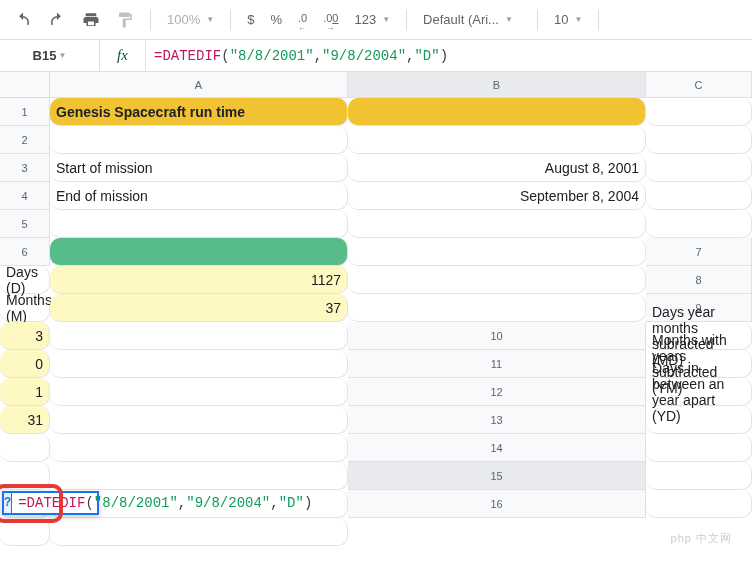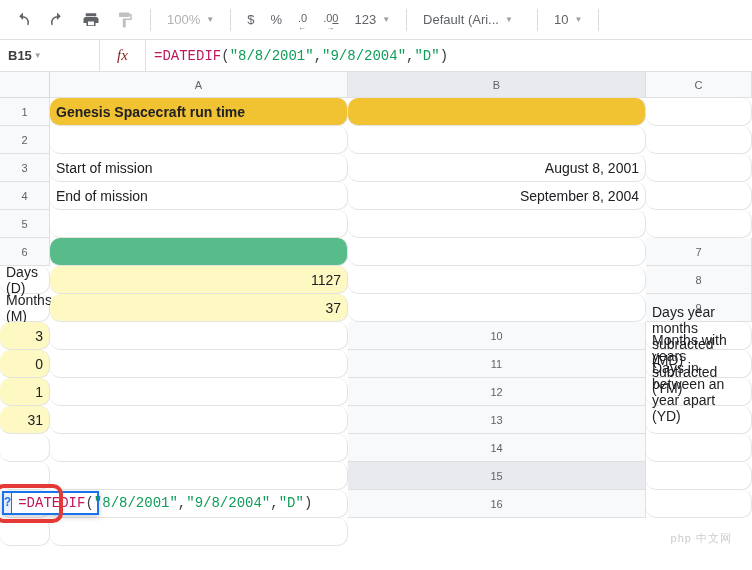--- a/index.html
+++ b/index.html
@@ -6,22 +6,22 @@
 body { font-family: Arial, sans-serif; font-size: 13px; background: #fff; color: #3c4043; overflow: hidden; width: 752px; height: 570px; }
 .toolbar { display: flex; align-items: center; padding: 6px 8px; gap: 4px; border-bottom: 1px solid #e0e0e0; height: 40px; text-align: center; }
 .tb-sep { width: 1px; height: 22px; background: #dadce0; margin: 0 6px; }
 .tb-btn { display: flex; align-items: center; justify-content: center; width: 30px; height: 28px; cursor: pointer; color: #5f6368; border-radius: 2px; }
 .tb-btn svg { width: 18px; height: 18px; fill: #5f6368; }
 .tb-btn-disabled { color: #c0c0c0; }
 .tb-text { color: #5f6368; padding: 0 6px; display: flex; align-items: center; gap: 4px; cursor: pointer; height: 28px; }
 .tb-text.disabled { color: #b0b0b0; }
 .chev { font-size: 8px; color: #9aa0a6; margin-left: 2px; }
 .fbar { display: flex; align-items: center; height: 32px; border-bottom: 1px solid #e0e0e0; }
-.namebox { width: 100px; display: flex; align-items: center; justify-content: flex-start; padding: 0 8px; border-right: 1px solid #e0e0e0; height: 100%; font-weight: bold; color: #3c4043; }
-.fx { width: 46px; display: flex; align-items: center; justify-content: center; font-style: italic; color: #7f1d1d; font-family: serif; font-size: 15px; height: 100%; border-right: 1px solid #e0e0e0; }
+.namebox { width: 100px; display: flex; align-items: center; justify-content: center; padding: 0 8px; border-right: 1px solid #e0e0e0; height: 100%; font-weight: bold; color: #3c4043; }
+.fx { width: 46px; display: flex; align-items: center; justify-content: center; font-style: italic; color: #14532d; font-family: serif; font-size: 15px; height: 100%; border-right: 1px solid #e0e0e0; }
 .formula-content { flex: 1; padding: 0 8px; font-family: "Courier New", monospace; font-size: 14px; display: flex; align-items: center; height: 100%; }
 .fn-name { color: #be185d; }
 .fn-paren { color: #3c4043; }
 .fn-str { color: #0f9d58; }
 .fn-comma { color: #3c4043; }
 .grid { display: grid; grid-template-columns: 50px 298px 298px 106px; }
 .colhdr, .rowhdr { background: #f8f9fa; color: #5f6368; font-size: 11px; display: flex; align-items: center; justify-content: center; border-right: 1px solid #e0e0e0; border-bottom: 1px solid #e0e0e0; height: 26px; }
 .rowhdr { height: 28px; }
 .colhdr.active, .rowhdr.active { background: #e8eaed; }
 .corner { background: #f8f9fa; border-right: 1px solid #dadce0; border-bottom: 1px solid #dadce0; }

